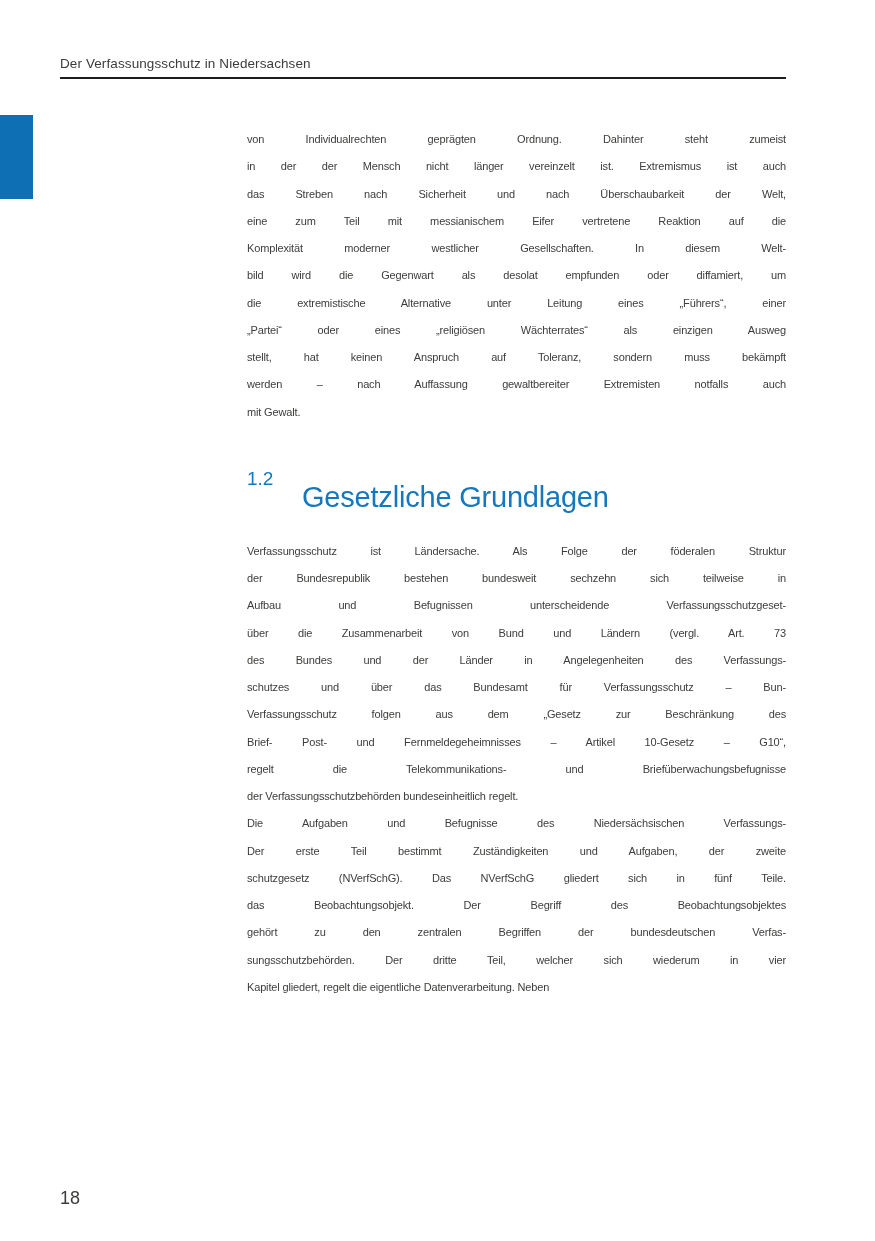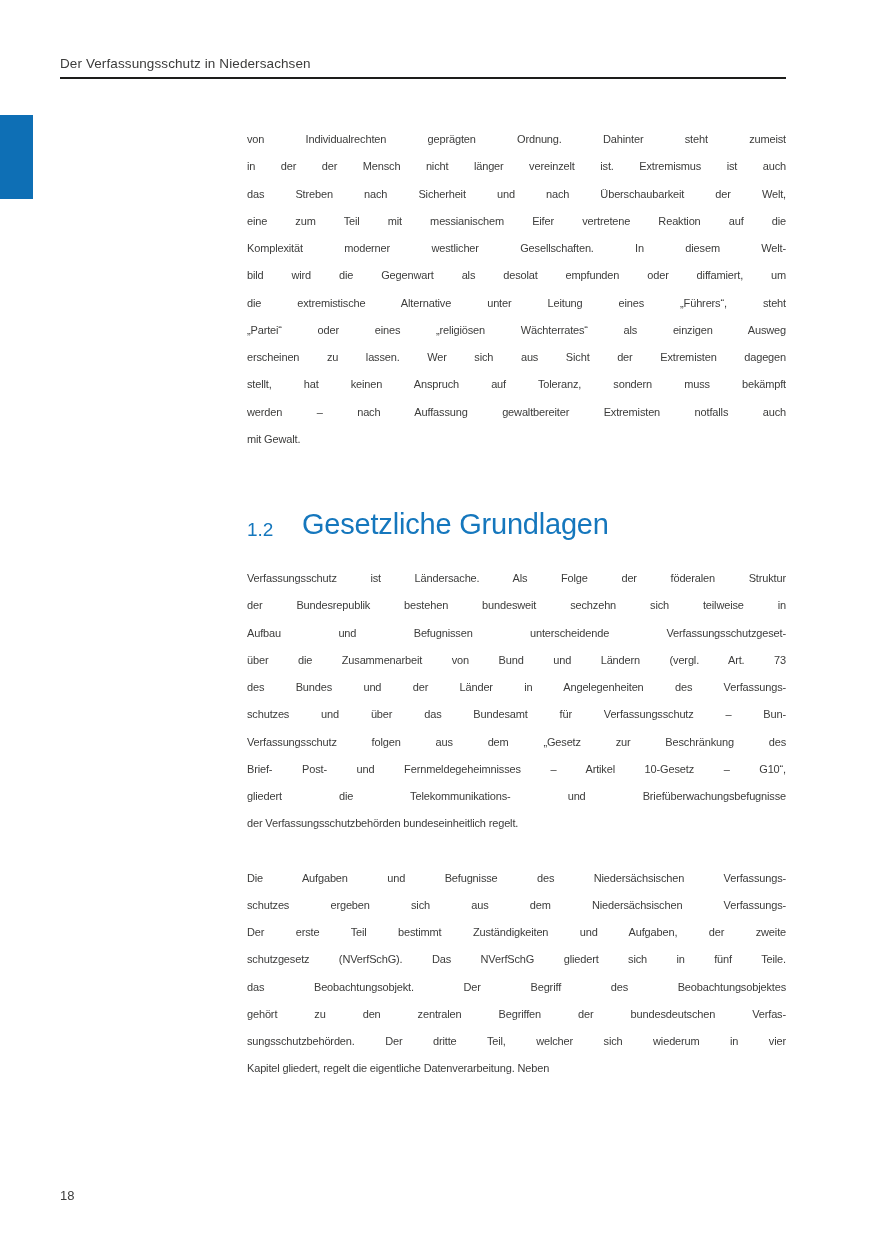--- a/index.html
+++ b/index.html
@@ -40,36 +40,36 @@
     color:var(--text);
     text-align:justify;
     text-align-last:justify;
     white-space:normal;
   }
   .paragraph .line:last-child{
     text-align:left;
     text-align-last:left;
   }
   .section-heading{
-    display:flex;align-items:flex-end;
+    display:flex;align-items:flex-start;
     margin:42px 0 24px 0;
     font-weight:400;
   }
   .section-number{
     flex:0 0 55px;
     font-size:19px;color:var(--accent-blue);
   }
   .section-title{
     font-size:29px;color:var(--accent-blue);
     font-weight:400;letter-spacing:-0.2px;margin-top:13px;
   }
-  .paragraph + .paragraph{margin-top:27px;}
+  .paragraph + .paragraph{}
   .page-number{
     position:absolute;left:60px;top:1188px;
-    font-size:13px;color:var(--text);
+    font-size:18px;color:var(--text);
   }
 </style>
 </head>
 <body>
 
 <div class="page">
 
   <header>
     <div class="running-title">Der Verfassungsschutz in Niedersachsen</div>
     <div class="header-rule"></div>
@@ -79,49 +79,47 @@
 
   <main class="text-column">
 
     <div class="paragraph">
         <div class="line">von Individualrechten geprägten Ordnung. Dahinter steht zumeist</div>
         <div class="line">in der der Mensch nicht länger vereinzelt ist. Extremismus ist auch</div>
         <div class="line">das Streben nach Sicherheit und nach Überschaubarkeit der Welt,</div>
         <div class="line">eine zum Teil mit messianischem Eifer vertretene Reaktion auf die</div>
         <div class="line">Komplexität moderner westlicher Gesellschaften. In diesem Welt-</div>
         <div class="line">bild wird die Gegenwart als desolat empfunden oder diffamiert, um</div>
-        <div class="line">die extremistische Alternative unter Leitung eines „Führers“, steht</div>
+        <div class="line">die extremistische Alternative unter Leitung eines „Führers“, einer</div>
         <div class="line">„Partei“ oder eines „religiösen Wächterrates“ als einzigen Ausweg</div>
-        <div class="line">erscheinen zu lassen. Wer sich aus Sicht der Extremisten dagegen</div>
         <div class="line">stellt, hat keinen Anspruch auf Toleranz, sondern muss bekämpft</div>
         <div class="line">werden – nach Auffassung gewaltbereiter Extremisten notfalls auch</div>
         <div class="line">mit Gewalt.</div>
       </div>
 
     <h2 class="section-heading">
       <span class="section-number">1.2</span>
       <span class="section-title">Gesetzliche Grundlagen</span>
     </h2>
 
     <div class="paragraph">
         <div class="line">Verfassungsschutz ist Ländersache. Als Folge der föderalen Struktur</div>
         <div class="line">der Bundesrepublik bestehen bundesweit sechzehn sich teilweise in</div>
         <div class="line">Aufbau und Befugnissen unterscheidende Verfassungsschutzgeset-</div>
         <div class="line">über die Zusammenarbeit von Bund und Ländern (vergl. Art. 73</div>
         <div class="line">des Bundes und der Länder in Angelegenheiten des Verfassungs-</div>
         <div class="line">schutzes und über das Bundesamt für Verfassungsschutz – Bun-</div>
         <div class="line">Verfassungsschutz folgen aus dem „Gesetz zur Beschränkung des</div>
         <div class="line">Brief- Post- und Fernmeldegeheimnisses – Artikel 10-Gesetz – G10“,</div>
-        <div class="line">gliedert die Telekommunikations- und Briefüberwachungsbefugnisse</div>
+        <div class="line">regelt die Telekommunikations- und Briefüberwachungsbefugnisse</div>
         <div class="line">der Verfassungsschutzbehörden bundeseinheitlich regelt.</div>
       </div>
 
     <div class="paragraph">
         <div class="line">Die Aufgaben und Befugnisse des Niedersächsischen Verfassungs-</div>
-        <div class="line">schutzes ergeben sich aus dem Niedersächsischen Verfassungs-</div>
         <div class="line">Der erste Teil bestimmt Zuständigkeiten und Aufgaben, der zweite</div>
         <div class="line">schutzgesetz (NVerfSchG). Das NVerfSchG gliedert sich in fünf Teile.</div>
         <div class="line">das Beobachtungsobjekt. Der Begriff des Beobachtungsobjektes</div>
         <div class="line">gehört zu den zentralen Begriffen der bundesdeutschen Verfas-</div>
         <div class="line">sungsschutzbehörden. Der dritte Teil, welcher sich wiederum in vier</div>
         <div class="line">Kapitel gliedert, regelt die eigentliche Datenverarbeitung. Neben</div>
       </div>
 
   </main>
 

